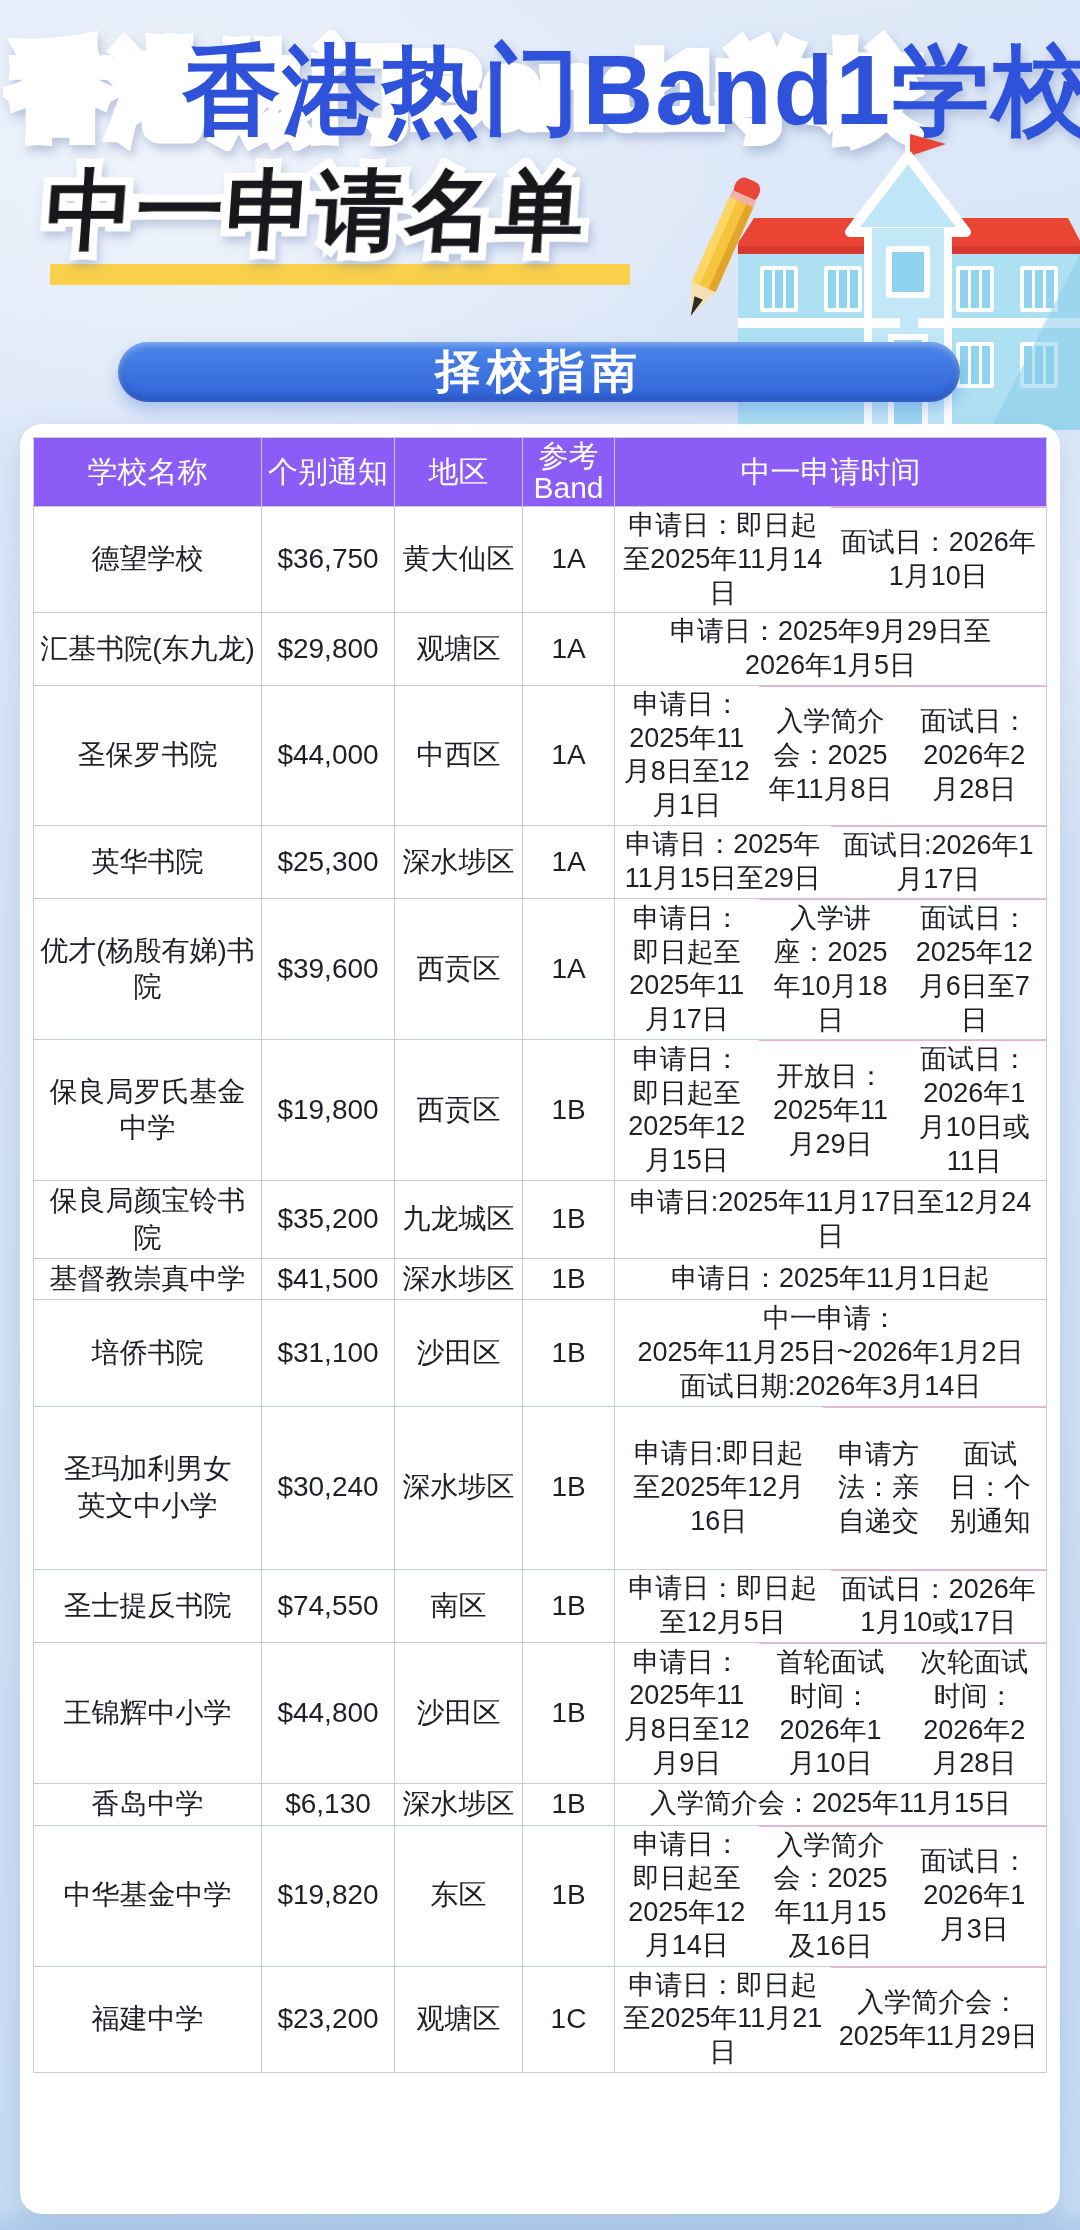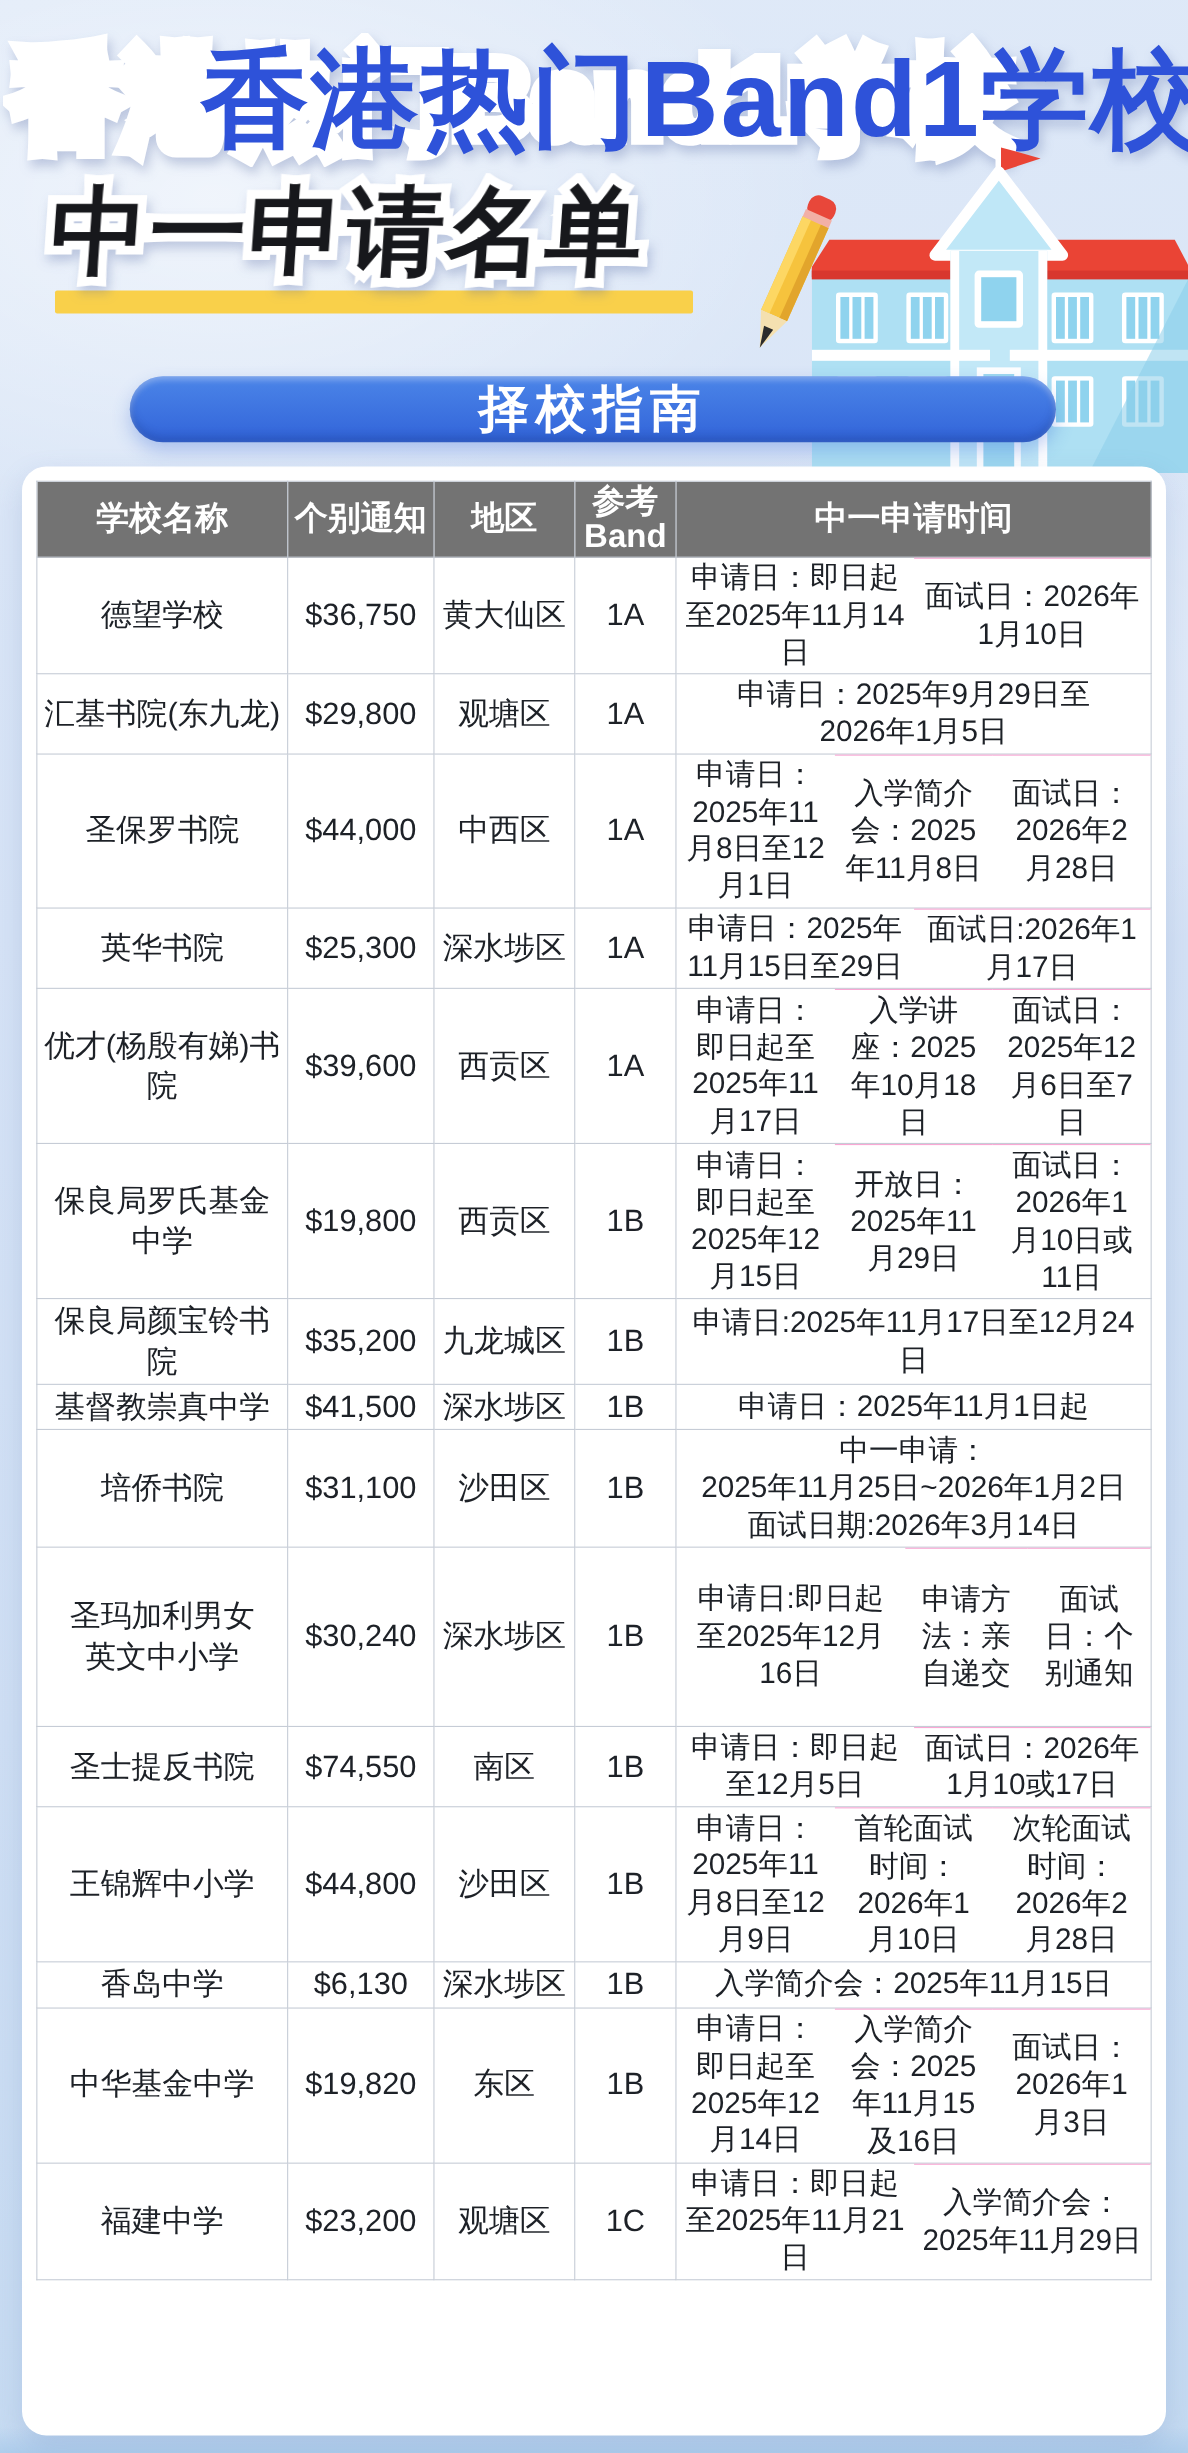--- a/index.html
+++ b/index.html
@@ -66,21 +66,21 @@
     position: absolute; left: 20px; top: 424px; width: 1040px; height: 1790px;
     background: #ffffff; border-radius: 22px; z-index: 2;
     box-shadow: 0 10px 26px rgba(90,120,180,.20);
   }
   table.school-table {
     position: absolute; left: 13px; top: 13px;
     width: 1014px; border-collapse: collapse; table-layout: fixed;
   }
   .school-table th, .school-table td { border: 1px solid #c6ccd6; }
   .school-table th {
-    background: #737373; color: #ffffff; font-weight: bold; font-size: 30px;
+    background: #8b5cf6; color: #ffffff; font-weight: normal; font-size: 30px;
     height: 68px; text-align: center; vertical-align: middle;
     white-space: pre-line; line-height: 1.08; padding: 0;
   }
   .school-table td {
     text-align: center; vertical-align: middle;
     font-size: 28px; color: #1d2127; line-height: 1.3; padding: 2px 6px;
   }
   .c-school { font-size: 29px; white-space: pre-line; }
   .c-fee    { font-size: 29px; }
   .c-band   { font-size: 28px; }

